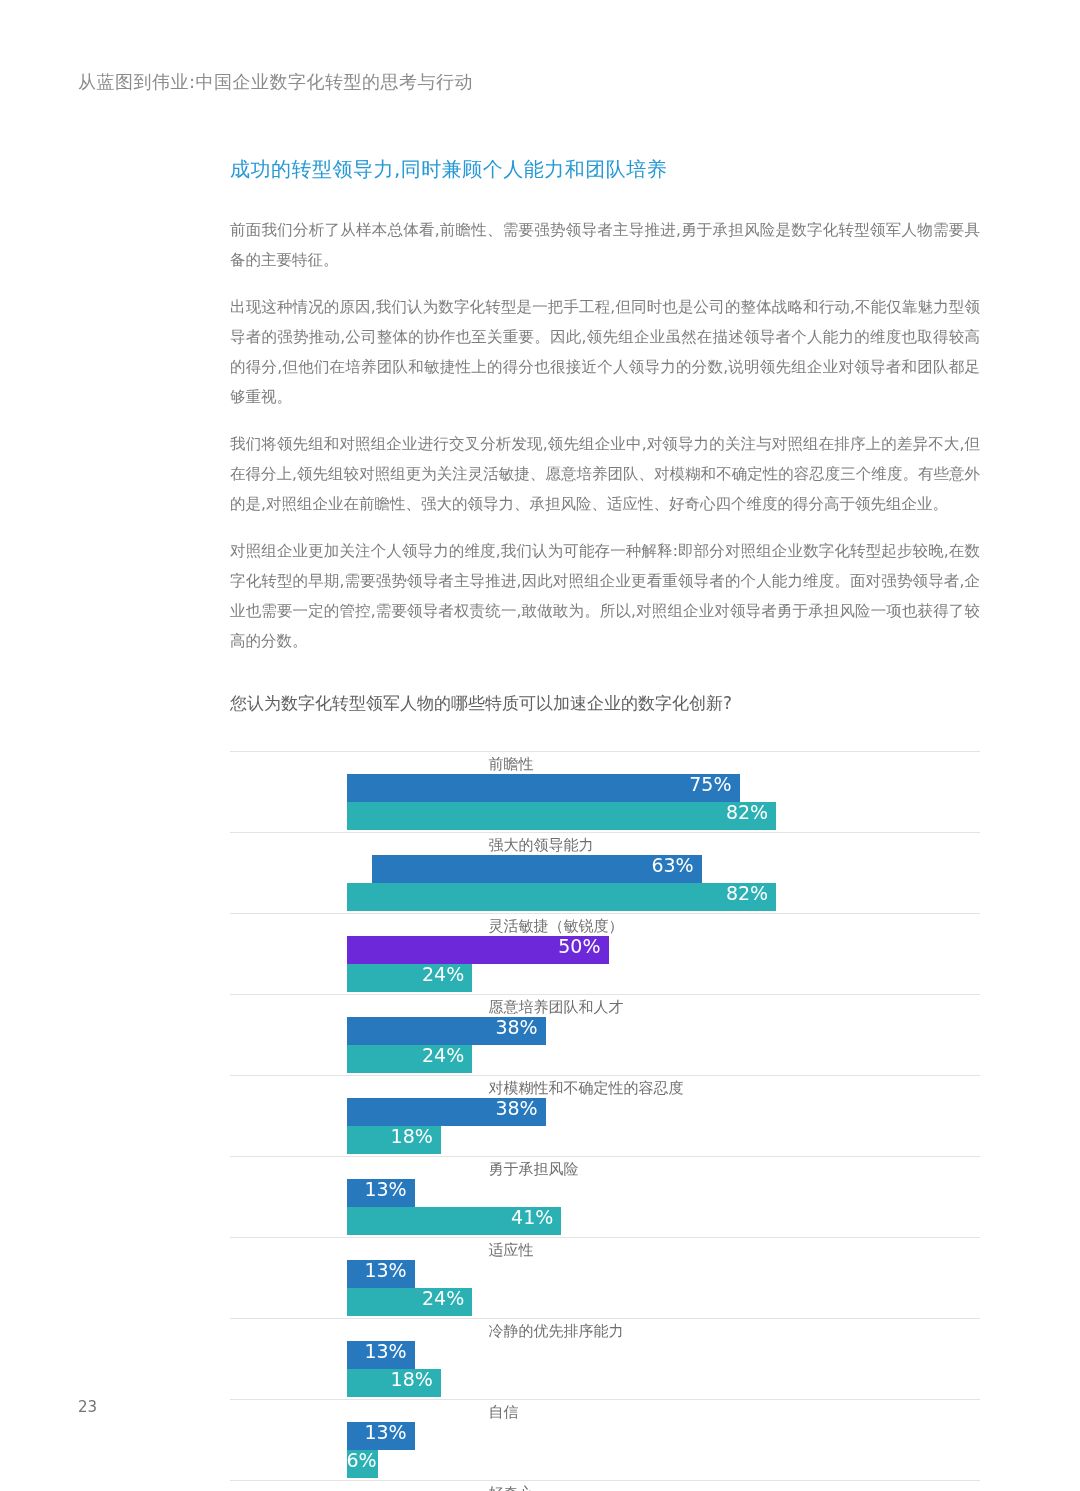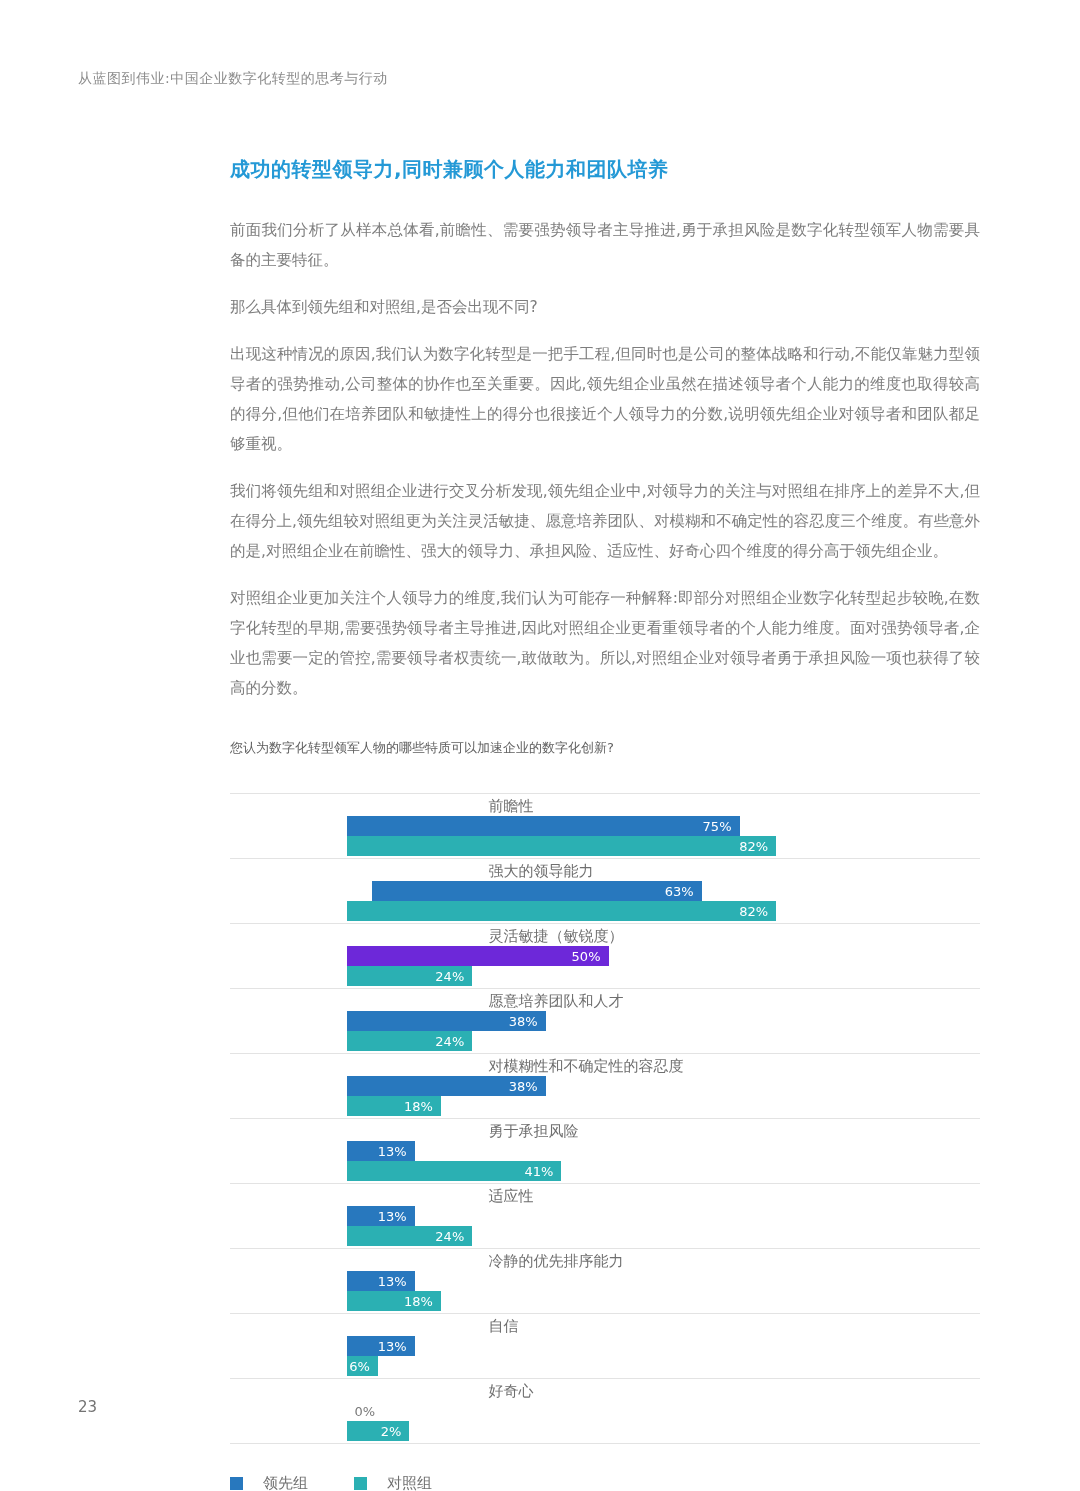--- a/index.html
+++ b/index.html
@@ -5,52 +5,52 @@
   * { margin: 0; padding: 0; box-sizing: border-box; }
   html, body { background: #ffffff; }
   body {
     width: 1080px; height: 1491px;
     position: relative;
     font-family: "DejaVu Sans", "Liberation Sans", sans-serif;
     overflow: hidden;
   }
   .running-header {
     position: absolute; left: 78px; top: 70px;
-    font-size: 14px; color: #8c8c8c; letter-spacing: 0.5px; text-align: right;
+    font-size: 18px; color: #8c8c8c; letter-spacing: 0.5px; text-align: right;
   }
   .content {
     position: absolute; left: 230px; top: 156px; width: 750px;
   }
   .section-title {
-    font-size: 20px; font-weight: bold; color: #2499d6;
+    font-size: 20px; font-weight: normal; color: #2499d6;
     letter-spacing: 0.5px; margin-bottom: 32px;
   }
   .para {
     font-size: 15.5px; color: #7d7d7d; line-height: 30px;
     margin-bottom: 17px; text-align: justify;
   }
   .chart-question {
     margin-top: 36px; margin-bottom: 36px;
-    font-size: 13px; color: #606060;
+    font-size: 17px; color: #606060;
   }
   .chart { width: 750px; border-top: 1px solid #e3e3e3; }
   .chart-row {
     display: flex; align-items: center;
     border-bottom: 1px solid #e3e3e3;
     padding: 2px 0; min-height: 47px; flex-direction: column;
   }
   .cat-label {
     width: 233px; flex: none;
     font-size: 15px; color: #6f6f6f; line-height: 20px;
     padding-right: 6px;
   }
   .bar-track { width: 517px; flex: none; }
   .bar {
-    height: 20px; line-height: 21px;
-    color: #ffffff; font-size: 13px;
+    height: 28px; line-height: 21px;
+    color: #ffffff; font-size: 19px;
     text-align: right; padding-right: 8px;
     white-space: nowrap;
   }
   .bar.zero {
     background: transparent !important;
     color: #7a7a7a; text-align: left; padding-left: 8px; padding-right: 0;
   }
   .legend {
     display: flex; align-items: center; gap: 46px;
     margin-top: 30px;
@@ -65,21 +65,20 @@
 </style>
 </head>
 <body>
 
 <div class="running-header">从蓝图到伟业:中国企业数字化转型的思考与行动</div>
 
 <div class="content">
   <div class="section-title">成功的转型领导力,同时兼顾个人能力和团队培养</div>
 
   <p class="para">前面我们分析了从样本总体看,前瞻性、需要强势领导者主导推进,勇于承担风险是数字化转型领军人物需要具备的主要特征。</p>
-  <p class="para">那么具体到领先组和对照组,是否会出现不同?</p>
   <p class="para">出现这种情况的原因,我们认为数字化转型是一把手工程,但同时也是公司的整体战略和行动,不能仅靠魅力型领导者的强势推动,公司整体的协作也至关重要。因此,领先组企业虽然在描述领导者个人能力的维度也取得较高的得分,但他们在培养团队和敏捷性上的得分也很接近个人领导力的分数,说明领先组企业对领导者和团队都足够重视。</p>
   <p class="para">我们将领先组和对照组企业进行交叉分析发现,领先组企业中,对领导力的关注与对照组在排序上的差异不大,但在得分上,领先组较对照组更为关注灵活敏捷、愿意培养团队、对模糊和不确定性的容忍度三个维度。有些意外的是,对照组企业在前瞻性、强大的领导力、承担风险、适应性、好奇心四个维度的得分高于领先组企业。</p>
   <p class="para">对照组企业更加关注个人领导力的维度,我们认为可能存一种解释:即部分对照组企业数字化转型起步较晚,在数字化转型的早期,需要强势领导者主导推进,因此对照组企业更看重领导者的个人能力维度。面对强势领导者,企业也需要一定的管控,需要领导者权责统一,敢做敢为。所以,对照组企业对领导者勇于承担风险一项也获得了较高的分数。</p>
 
   <div class="chart-question">您认为数字化转型领军人物的哪些特质可以加速企业的数字化创新?</div>
 
   <div class="chart" id="chart">
       <div class="chart-row">
         <div class="cat-label">前瞻性</div>
         <div class="bar-track">

